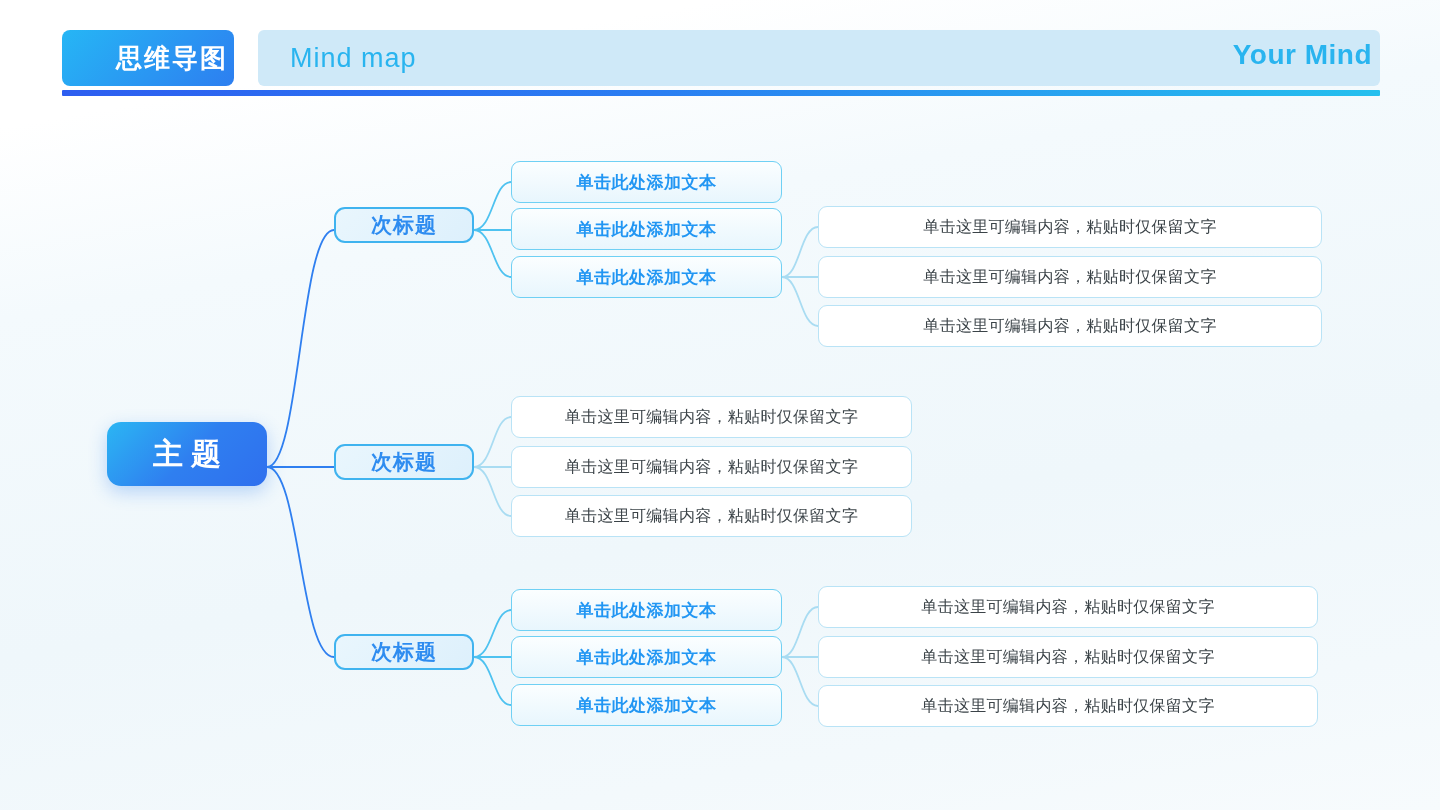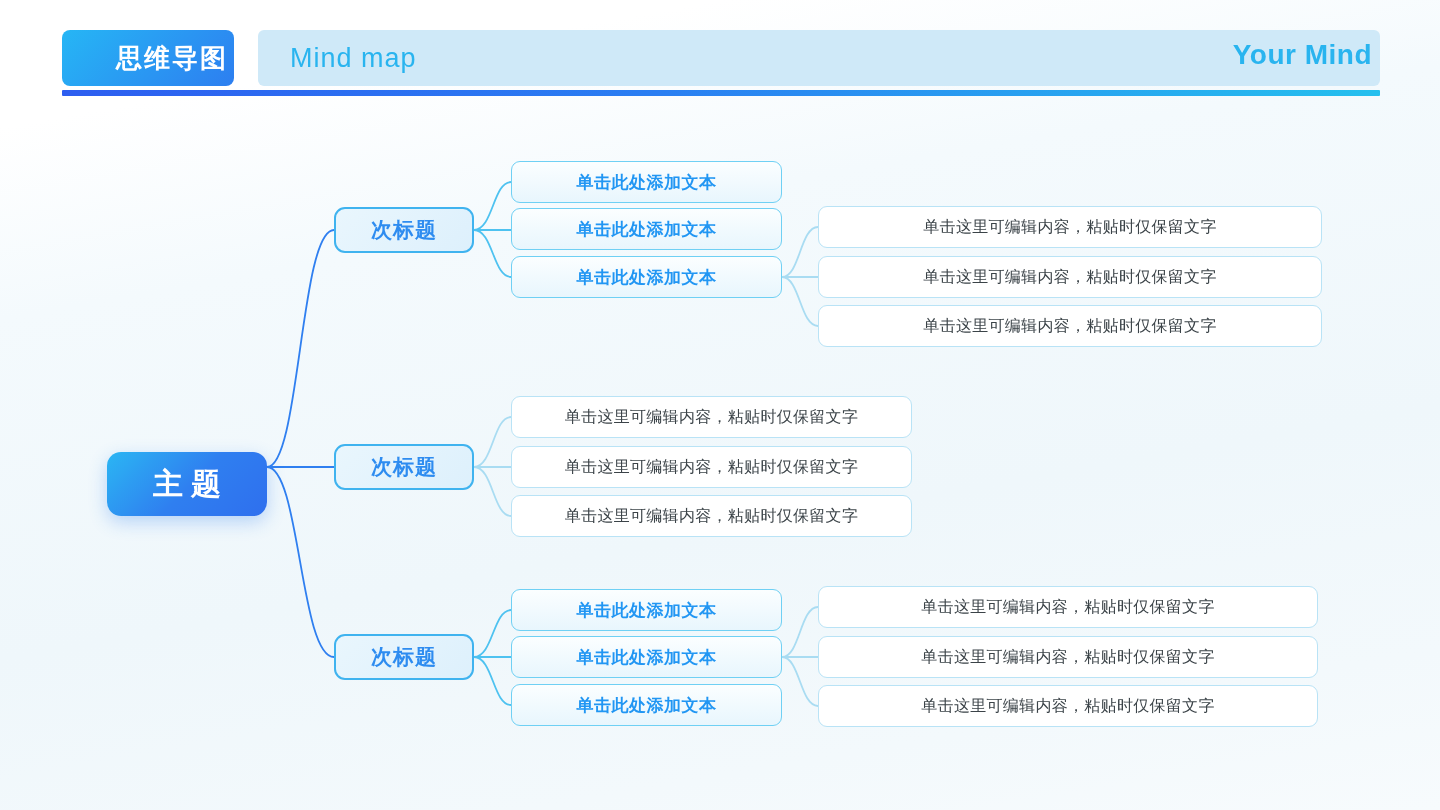--- a/index.html
+++ b/index.html
@@ -41,30 +41,30 @@
   }
 
   
   .canvas { position: absolute; left: 0; top: 0; width: 1440px; height: 810px; }
   svg.links { position: absolute; left: 0; top: 0; width: 1440px; height: 810px; }
 
   
   .node { position: absolute; display: flex; align-items: center; justify-content: center; }
 
   .node-root {
-    left: 107px; top: 452px; width: 160px; height: 64px;
+    left: 107px; top: 422px; width: 160px; height: 64px;
     background: linear-gradient(135deg, #2bb6f3 0%, #2f7ff0 52%, #2f6fee 100%);
     border-radius: 14px;
     color: #ffffff; font-size: 30px; font-weight: bold; letter-spacing: 8px;
     text-indent: 8px;
     box-shadow: 0 6px 18px rgba(45,126,240,0.30);
   }
 
   .node-l2 {
-    width: 140px; height: 46px;
+    width: 140px; height: 36px;
     background: linear-gradient(135deg, #e9f6fd 0%, #ddf0fc 100%);
     border: 2px solid #3fb3ef; border-radius: 11px;
     color: #2e8cf0; font-size: 21px; font-weight: bold; letter-spacing: 1px; text-align: center;
   }
 
   .node-l3 {
     width: 271px; height: 42px;
     background: linear-gradient(180deg, #fbfeff 0%, #e8f6fd 100%);
     border: 1.6px solid #6fd0f4; border-radius: 9px;
     color: #2196f3; font-size: 17px; font-weight: bold; letter-spacing: 0.5px; font-family: Liberation Mono, monospace;

